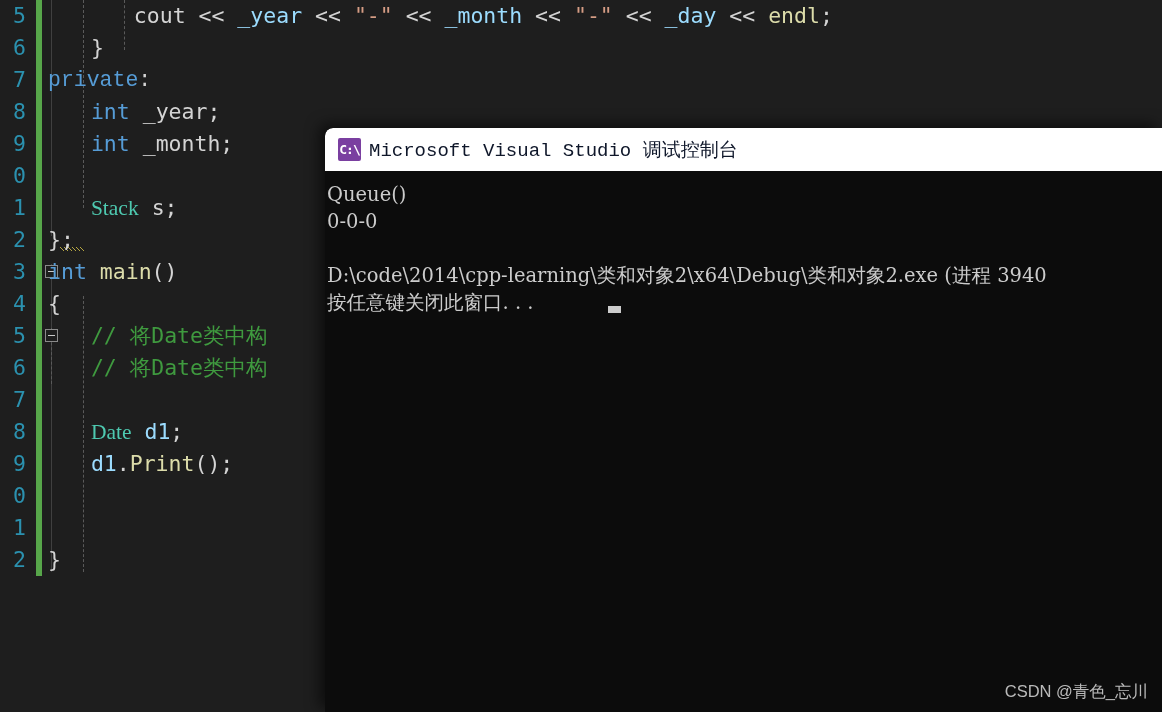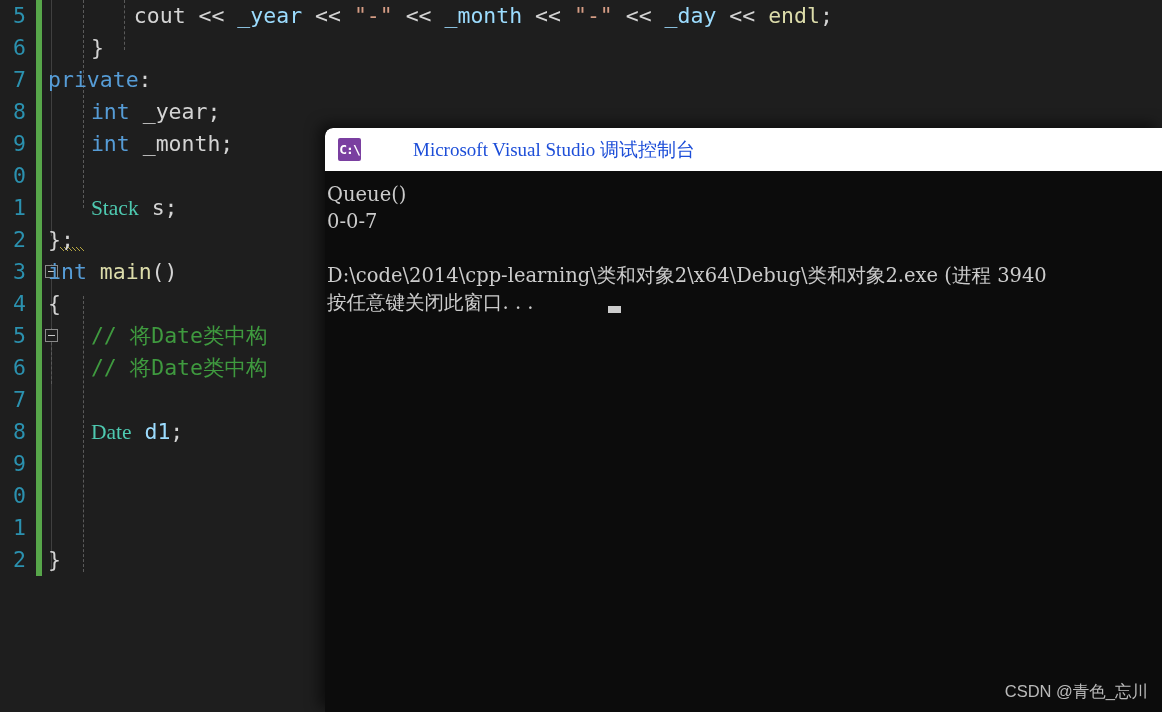--- a/index.html
+++ b/index.html
@@ -144,25 +144,24 @@
     font-size: 13px;
     font-weight: bold;
     line-height: 23px;
     text-align: center;
     letter-spacing: -1px;
   }
   #console-title-text {
     position: absolute;
     left: 44px;
     top: 9px;
-    font-family: Liberation Serif, serif;
+    font-family: Liberation Mono, monospace;
     font-size: 19px;
-    color: #1d4ed8;
+    color: #0f172a;
     white-space: nowrap;
-    margin-left: 44px;
   }
   #console-body {
     position: absolute;
     left: 0;
     top: 43px;
     width: 837px;
     height: 541px;
     background: #0c0c0c;
     padding: 0;
   }
@@ -210,48 +209,48 @@
   <div class="guide-dash" style="left:51px; top:328px; height:56px;"></div>
 
   <div class="fold-box" style="left:45px; top:265px;"></div>
   <div class="fold-box" style="left:45px; top:329px;"></div>
 
   <div class="squiggle" style="left:60px; top:247px; width:24px;"></div>
 
   <div id="code-lines">
       <div class="code-line" style="top: 0px;"><span class="gutter-num">5</span><span class="code-text" style="left: 133.8px;"><span class="plain">cout</span><span class="plain"> &lt;&lt; </span><span class="var">_year</span><span class="plain"> &lt;&lt; </span><span class="str">"-"</span><span class="plain"> &lt;&lt; </span><span class="var">_month</span><span class="plain"> &lt;&lt; </span><span class="str">"-"</span><span class="plain"> &lt;&lt; </span><span class="var">_day</span><span class="plain"> &lt;&lt; </span><span class="fn">endl</span><span class="punct">;</span></span></div>
       <div class="code-line" style="top: 32px;"><span class="gutter-num">6</span><span class="code-text" style="left: 90.9px;"><span class="punct">}</span></span></div>
-      <div class="code-line" style="top: 64px;"><span class="gutter-num">7</span><span class="code-text" style="left: 48px;"><span class="kw">private</span><span class="punct">:</span></span></div>
+      <div class="code-line" style="top: 64px;"><span class="gutter-num">7</span><span class="code-text" style="left: 48px; font-family: Liberation Mono, monospace;"><span class="kw">private</span><span class="punct">:</span></span></div>
       <div class="code-line" style="top: 96px;"><span class="gutter-num">8</span><span class="code-text" style="left: 90.9px;"><span class="kw">int</span><span class="plain"> </span><span class="plain">_year</span><span class="punct">;</span></span></div>
       <div class="code-line" style="top: 128px;"><span class="gutter-num">9</span><span class="code-text" style="left: 90.9px;"><span class="kw">int</span><span class="plain"> </span><span class="plain">_month</span><span class="punct">;</span></span></div>
       <div class="code-line" style="top: 160px;"><span class="gutter-num">0</span></div>
       <div class="code-line" style="top: 192px;"><span class="gutter-num">1</span><span class="code-text" style="left: 90.9px;"><span class="type">Stack</span><span class="plain"> </span><span class="plain">s</span><span class="punct">;</span></span></div>
       <div class="code-line" style="top: 224px;"><span class="gutter-num">2</span><span class="code-text" style="left: 48px;"><span class="punct">};</span></span></div>
       <div class="code-line" style="top: 256px;"><span class="gutter-num">3</span><span class="code-text" style="left: 48px;"><span class="kw">int</span><span class="plain"> </span><span class="fn">main</span><span class="punct">()</span></span></div>
       <div class="code-line" style="top: 288px;"><span class="gutter-num">4</span><span class="code-text" style="left: 48px;"><span class="punct">{</span></span></div>
       <div class="code-line" style="top: 320px;"><span class="gutter-num">5</span><span class="code-text" style="left: 90.9px;"><span class="cmt">// 将Date类中构</span></span></div>
       <div class="code-line" style="top: 352px;"><span class="gutter-num">6</span><span class="code-text" style="left: 90.9px;"><span class="cmt">// 将Date类中构</span></span></div>
       <div class="code-line" style="top: 384px;"><span class="gutter-num">7</span></div>
       <div class="code-line" style="top: 416px;"><span class="gutter-num">8</span><span class="code-text" style="left: 90.9px;"><span class="type">Date</span><span class="plain"> </span><span class="var">d1</span><span class="punct">;</span></span></div>
-      <div class="code-line" style="top: 448px;"><span class="gutter-num">9</span></div>
+      <div class="code-line" style="top: 448px;"><span class="gutter-num">9</span><span class="code-text" style="left: 90.9px;"><span class="var">d1</span><span class="punct">.</span><span class="fn">Print</span><span class="punct">();</span></span></div>
       <div class="code-line" style="top: 480px;"><span class="gutter-num">0</span><span class="code-text" style="left: 90.9px;"></span></div>
       <div class="code-line" style="top: 512px;"><span class="gutter-num">1</span></div>
       <div class="code-line" style="top: 544px;"><span class="gutter-num">2</span><span class="code-text" style="left: 48px;"><span class="punct">}</span></span></div>
     </div>
 </div>
 
 <div id="console-window">
   <div id="console-titlebar">
     <div id="console-icon">C:\</div>
     <div id="console-title-text">Microsoft Visual Studio 调试控制台</div>
   </div>
   <div id="console-body">
     <div id="console-lines">
         <div class="con-line" style="top: 10px;">Queue()</div>
-        <div class="con-line" style="top: 37px;">0-0-7</div>
+        <div class="con-line" style="top: 37px;">0-0-0</div>
         <div class="con-line" style="top: 64px;"></div>
         <div class="con-line" style="top: 91px;">D:\code\2014\cpp-learning\类和对象2\x64\Debug\类和对象2.exe (进程 3940</div>
         <div class="con-line" style="top: 118px;">按任意键关闭此窗口. . .</div>
       </div>
     <div id="con-cursor" style="top: 135px; left: 283px;"></div>
   </div>
 </div>
 
 <div id="watermark">CSDN @青色_忘川</div>
 

